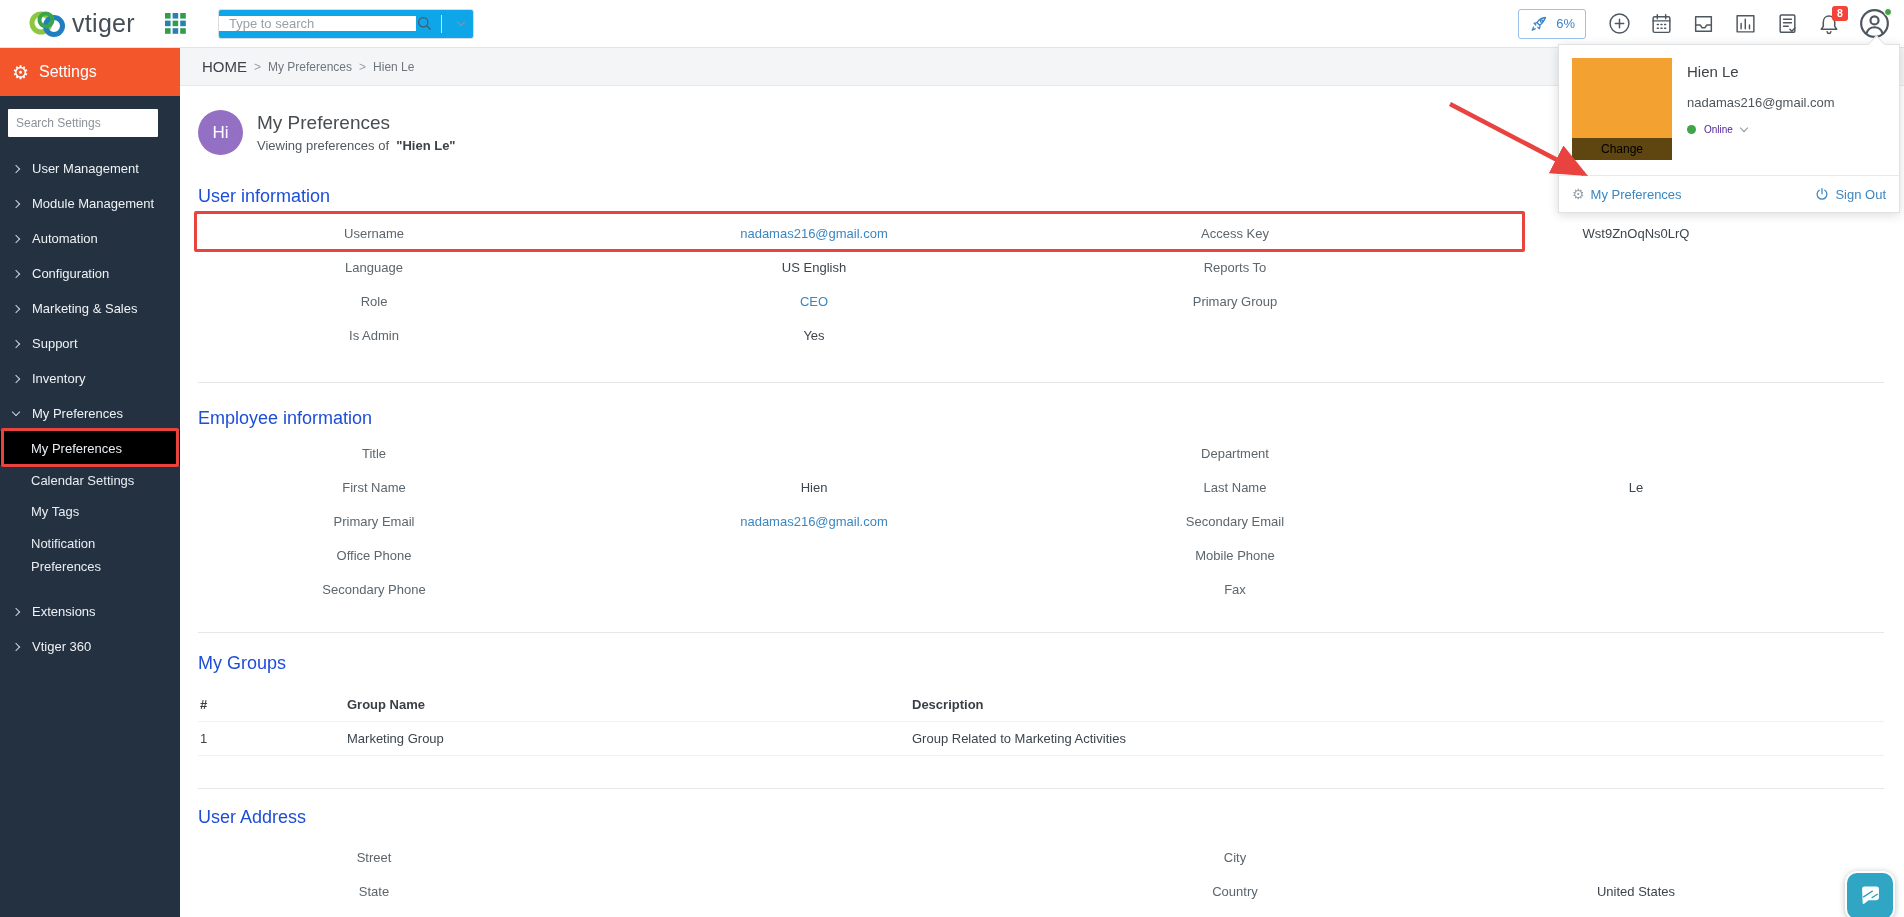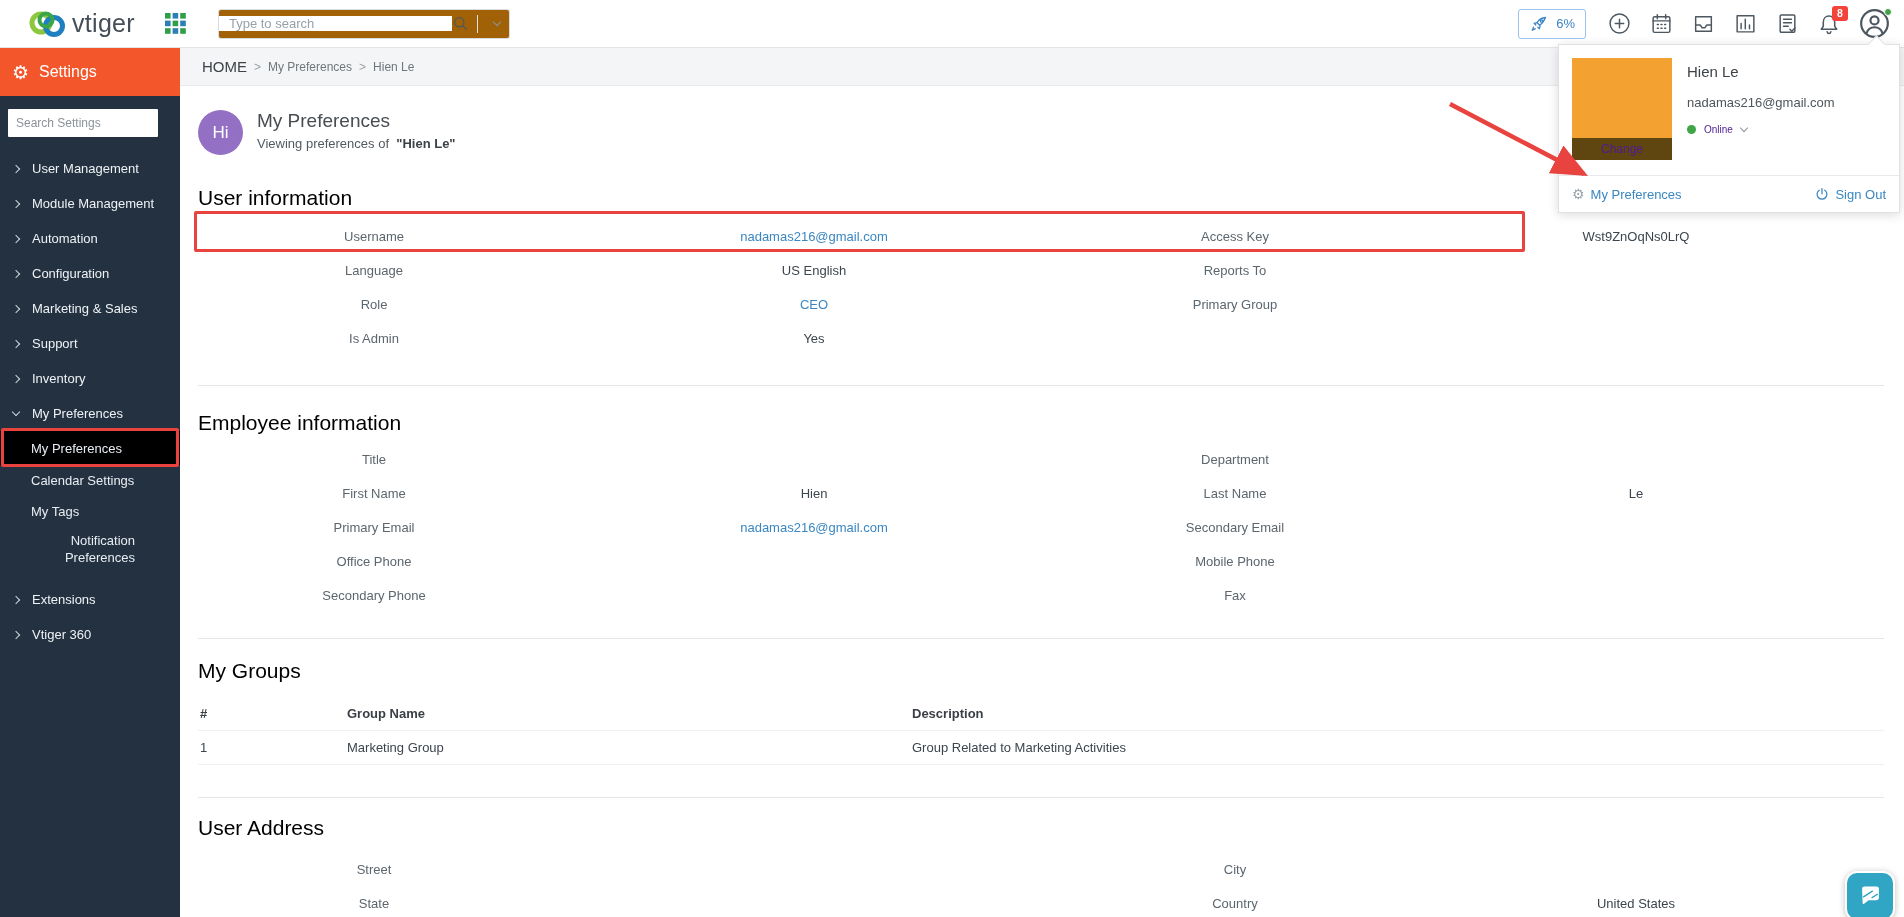--- a/index.html
+++ b/index.html
@@ -5,21 +5,21 @@
   * { box-sizing: border-box; }
   html,body { margin:0; padding:0; }
   body { width:1904px; height:917px; overflow:hidden; font-family:"Liberation Sans", sans-serif; background:#fff; }
   #app { position:relative; width:1904px; height:917px; }
 
   
   .topbar { position:absolute; left:0; top:0; width:100%; height:48px; background:#fff; border-bottom:1px solid #e2e5e8; display:flex; align-items:center; z-index:4; }
   .logo { display:flex; align-items:center; margin-left:26px; cursor:pointer; }
   .logo-text { font-size:25px; color:#454e57; font-weight:500; letter-spacing:.3px; margin-left:4px; }
   .grid-icon { margin-left:30px; cursor:pointer; display:flex; }
-  .searchbox { margin-left:32px; width:292px; height:30px; border:1px solid #d9dde0; border-radius:3px; display:flex; align-items:center; background:#a16207; }
+  .searchbox { margin-left:32px; width:256px; height:30px; border:1px solid #d9dde0; border-radius:3px; display:flex; align-items:center; background:#0ea5e9; }
   .searchbox input { flex:1; border:none; outline:none; padding:0 10px; font-size:13px; color:#444; font-family:inherit; }
   .searchbox input::placeholder { color:#98a1a8; }
   .sb-div { width:1px; height:18px; background:#dcdfe2; margin:0 8px 0 8px; }
   .icon-btn { display:flex; align-items:center; justify-content:center; cursor:pointer; position:relative; }
   .usage-btn { margin-left:auto; display:flex; align-items:center; gap:7px; border:1px solid #9cc1ea; border-radius:3px; padding:4px 10px; color:#3d85c6; font-size:13px; cursor:pointer; }
   .tb-icons { display:flex; align-items:center; gap:19px; margin-left:22px; margin-right:14px; }
   .badge { position:absolute; top:-7px; right:-8px; min-width:16px; height:15px; background:#f4433a; border-radius:3px; color:#fff; font-size:10.5px; line-height:15px; text-align:center; padding:0 3px; font-weight:bold; }
   .tb-avatar { position:relative; width:31px; height:31px; }
   .online-dot-sm { position:absolute; top:0; right:-2px; width:8px; height:8px; background:#43a047; border-radius:50%; border:1px solid #fff; }
 
@@ -32,61 +32,61 @@
   .sidebar-search::placeholder { color:#8b9299; }
   .snav { margin-top:14px; }
   .sitem { height:35px; display:flex; align-items:center; padding-left:13px; color:#eef2f5; font-size:13px; cursor:pointer; }
   .sitem .lbl { margin-left:13px; }
   .chev { width:6px; height:6px; border-right:1.6px solid #cdd5da; border-bottom:1.6px solid #cdd5da; display:inline-block; flex:none; }
   .chev.r { transform:rotate(-45deg); }
   .chev.d { transform:rotate(45deg); margin-top:-3px; }
   .ssub { }
   .ssitem { min-height:31px; display:flex; align-items:center; padding-left:31px; color:#e8edf2; font-size:13px; cursor:pointer; }
   .ssitem.active { height:34px; background:#000; }
-  .ssitem.wrap2 { padding-top:5px; padding-bottom:8px; line-height:17px;text-align:right; }
+  .ssitem.wrap2 { padding-top:5px; padding-bottom:8px; line-height:23px; }
   .ssitem.wrap2 span { width:104px; }
   .snav .gap { height:8px; }
 
   
   .breadcrumb { position:absolute; left:180px; top:48px; right:0; height:38px; background:#f4f5f6; border-bottom:1px solid #e7e9ea; display:flex; align-items:center; padding-left:22px; z-index:1; }
   .bc-home { font-size:15px; color:#3e4349; cursor:pointer; }
   .bc-sep { font-size:12px; color:#9aa1a7; margin:0 7px; }
   .bc-item { font-size:12px; color:#6f767c; cursor:pointer; }
   .bc-item.current { cursor:default; }
 
   
   .main { position:absolute; left:180px; top:86px; right:0; bottom:0; background:#fff; padding:0 20px 0 18px; overflow:hidden; }
-  .page-header { margin-top:24px; display:flex; align-items:flex-start; }
+  .page-header { margin-top:24px; display:flex; align-items:center; }
   .ph-avatar { width:45px; height:45px; border-radius:50%; background:#9470c4; color:#fff; font-size:17px; display:flex; align-items:center; justify-content:center; flex:none; }
   .ph-text { margin-left:14px; }
   .ph-title { font-size:19px; color:#484d52; }
   .ph-sub { font-size:13px; color:#53595e; margin-top:4px; }
   .ph-sub b { color:#3c4247; }
-  .sec-title { font-size:21px; color:#000000; }
+  .sec-title { font-size:18px; color:#1d4ed8; }
   .t-userinfo { margin-top:31px; }
   .rows { margin-top:9px; }
   .frow { display:grid; grid-template-columns:350px 532px 308px 1fr; min-height:34px; align-items:center; font-size:13px;text-align:center; }
   .flabel { color:#5c666e; padding-left:2px; }
   .fvalue { color:#3c454d; }
   .lnk { color:#3a87c2; cursor:pointer; }
   .divider { border-top:1px solid #e5e7e9; height:0; }
   .d1 { margin-top:30px; } .t-empinfo { margin-top:25px; } .rows-emp { margin-top:7px; }
   .d2 { margin-top:26px; } .t-groups { margin-top:20px; }
   .gtable { margin-top:14px; }
   .grow { display:grid; grid-template-columns:147px 565px 1fr; height:34px; align-items:center; font-size:13px; padding-left:2px; border-bottom:1px solid #f0f1f2; }
   .grow.head { color:#3a3f45; font-weight:bold; }
   .grow.body { color:#3c454d; }
   .d3 { margin-top:32px; } .t-address { margin-top:18px; } .rows-addr { margin-top:12px; }
 
   
   .pmenu { position:absolute; left:1558px; top:44px; width:342px; height:169px; background:#fff; border:1px solid #dfe1e3; box-shadow:0 2px 10px rgba(0,0,0,.14); z-index:15; }
   .pmenu::before { content:""; position:absolute; top:-7px; right:16px; width:12px; height:12px; background:#fff; border-left:1px solid #dfe1e3; border-top:1px solid #dfe1e3; transform:rotate(45deg); }
   .pm-body { display:flex; padding:13px 14px 0 13px; }
   .pm-avatar { width:100px; height:102px; background:#f3a131; position:relative; flex:none; }
-  .pm-change { position:absolute; left:0; right:0; bottom:0; height:22px; background:rgba(74,56,10,.88); color:#4c1d95; font-size:12px; text-align:center; line-height:22px; cursor:pointer;margin-top:28px; }
+  .pm-change { position:absolute; left:0; right:0; bottom:0; height:22px; background:rgba(74,56,10,.88); color:#000000; font-size:12px; text-align:center; line-height:22px; cursor:pointer;margin-top:28px; }
   .pm-info { margin-left:15px; padding-top:5px; }
   .pm-name { font-size:15px; color:#3d4247; }
   .pm-email { font-size:13px; color:#4e555b; margin-top:15px; }
   .pm-status { display:flex; align-items:center; margin-top:14px; cursor:pointer; }
   .dot-green { width:9px; height:9px; border-radius:50%; background:#3fa548; }
   .pm-status .st-lbl { font-size:10px; color:#4c1d95; margin-left:8px; }
   .chev-dn { width:6px; height:6px; border-right:1.4px solid #8b949b; border-bottom:1.4px solid #8b949b; transform:rotate(45deg); margin-left:8px; margin-top:-3px; }
   .pm-footer { position:absolute; left:0; right:0; bottom:0; height:37px; border-top:1px solid #e8e9ea; display:flex; align-items:center; justify-content:space-between; padding:0 13px; }
   .pm-link { display:flex; align-items:center; gap:6px; font-size:13px; color:#3a87c2; cursor:pointer; }
   .pm-link .gear { color:#98a2aa; font-size:14px; }

